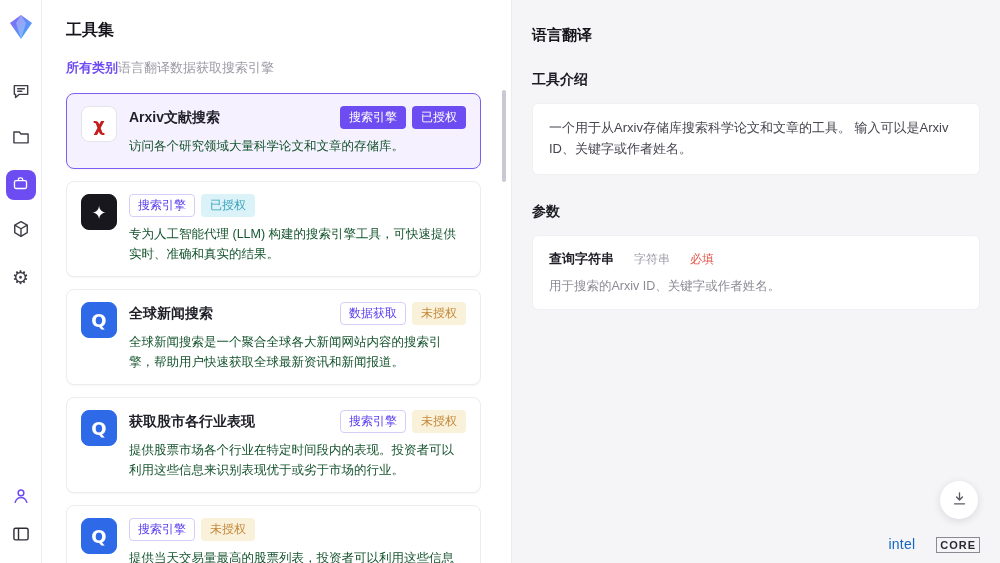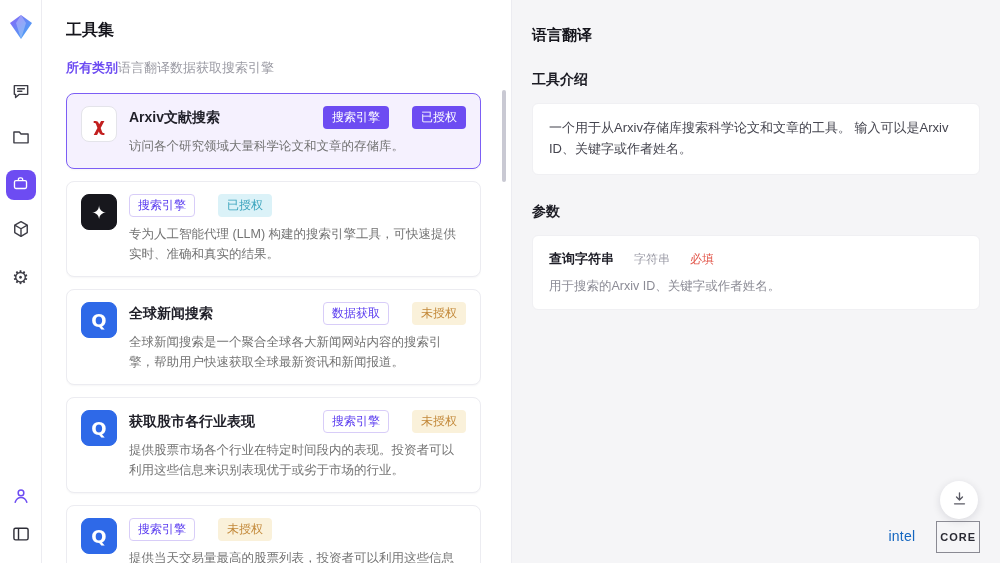--- a/index.html
+++ b/index.html
@@ -46,31 +46,31 @@
     box-shadow:0 1px 2px rgba(20,20,40,0.04); flex-shrink:0;
   }
   .tool-card.selected { border:1.5px solid #7c5ef5; background:#f5f1fe; }
   .tool-icon {
     width:36px; height:36px; border-radius:8px; border:1px solid transparent;
     display:flex; align-items:center; justify-content:center;
     font-size:18px; font-weight:700; flex-shrink:0;
     font-family:"DejaVu Sans",sans-serif;
   }
   .tool-body { flex:1; min-width:0; }
-  .tool-head { display:flex; align-items:center; gap:23px; }
+  .tool-head { display:flex; align-items:center; gap:6px; }
   .tool-title { font-size:14px; font-weight:700; color:#1f1f28; flex:1; }
   .badge {
     font-size:12px; padding:3px 9px; border-radius:4px; white-space:nowrap; flex-shrink:0;
   }
   .badge-category.solid { background:#6d4cf2; color:#fff; }
   .badge-category.outline { background:#fff; border:1px solid #d8cdf8; color:#5b3df0; padding:2px 8px; }
   .badge-auth.auth-purple { background:#6d4cf2; color:#fff; }
   .badge-auth.auth-cyan { background:#dbf2f8; color:#3ba4bd; }
   .badge-auth.auth-yellow { background:#faf1da; color:#c3893a; }
-  .tool-desc { margin-top:7px; font-size:12.5px; color:#737373; line-height:1.6; }
+  .tool-desc { margin-top:7px; font-size:12.5px; color:#14532d; line-height:1.6; }
   .scrollbar {
     position:absolute; right:5px; top:90px; width:4px; height:92px;
     background:#c9c9d3; border-radius:2px; cursor:pointer;
   }
   
   .detail-panel {
     flex:1; background:#f5f5f7; padding:18px 20px; position:relative;
   }
   .detail-title { font-size:15px; font-weight:700; color:#15151c; margin:8px 0 26px; }
   .section-heading { font-size:14px; font-weight:700; color:#1c1c24; margin-bottom:14px; }
@@ -90,21 +90,21 @@
     width:38px; height:38px; border-radius:50%;
     background:#fff; box-shadow:0 2px 8px rgba(20,20,40,0.12);
     display:flex; align-items:center; justify-content:center;
     cursor:pointer; color:#5a5a64;
   }
   .brand {
     position:absolute; right:20px; bottom:10px;
     display:flex; align-items:baseline; gap:21px;
   }
   .brand-intel { color:#1466c0; font-size:14px; letter-spacing:0.2px; }
-  .brand-core { color:#2a2a33; font-size:11px; font-weight:700; letter-spacing:1px; border:1px solid #8a8a93; padding:9px 3px; }
+  .brand-core { color:#2a2a33; font-size:11px; font-weight:700; letter-spacing:1px; border:1px solid #8a8a93; padding:1px 3px; }
 </style>
 </head>
 <body>
 
 <nav class="rail">
   <div class="logo">
     <svg width="24" height="26" viewBox="0 0 24 26">
       <defs>
         <linearGradient id="lg1" x1="0" y1="0" x2="1" y2="1">
           <stop offset="0" stop-color="#8a63f7"></stop>

